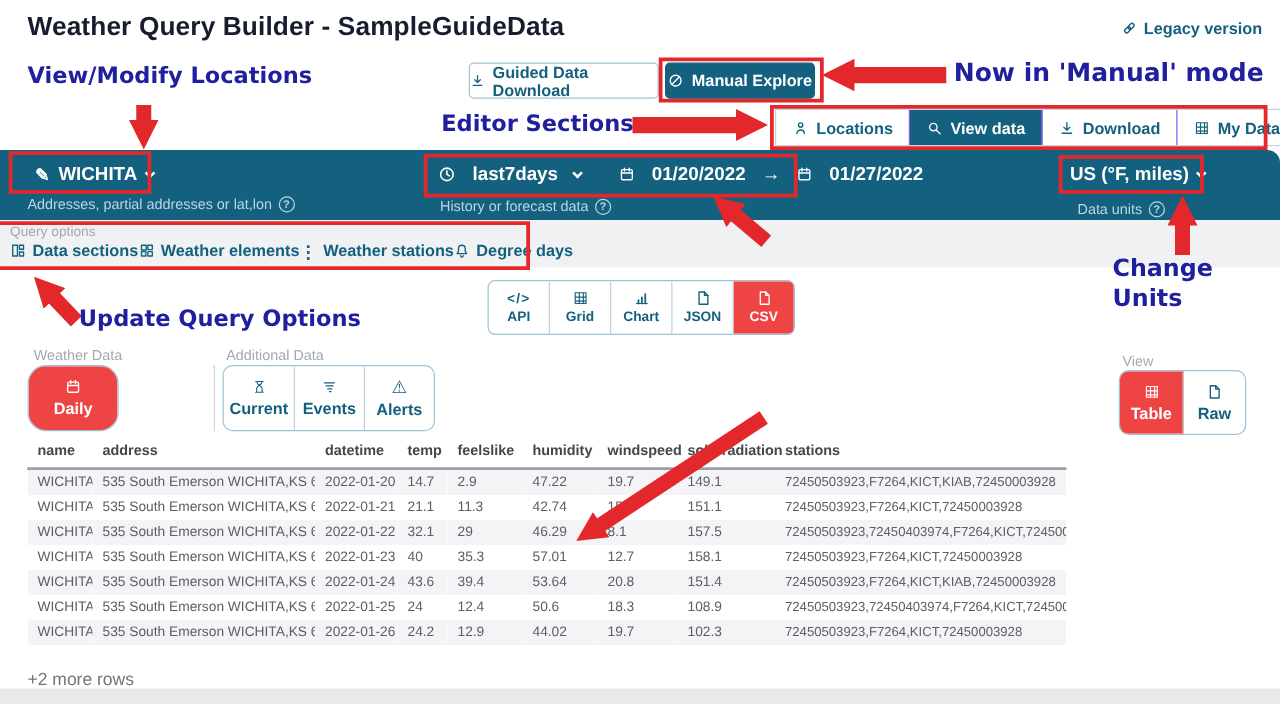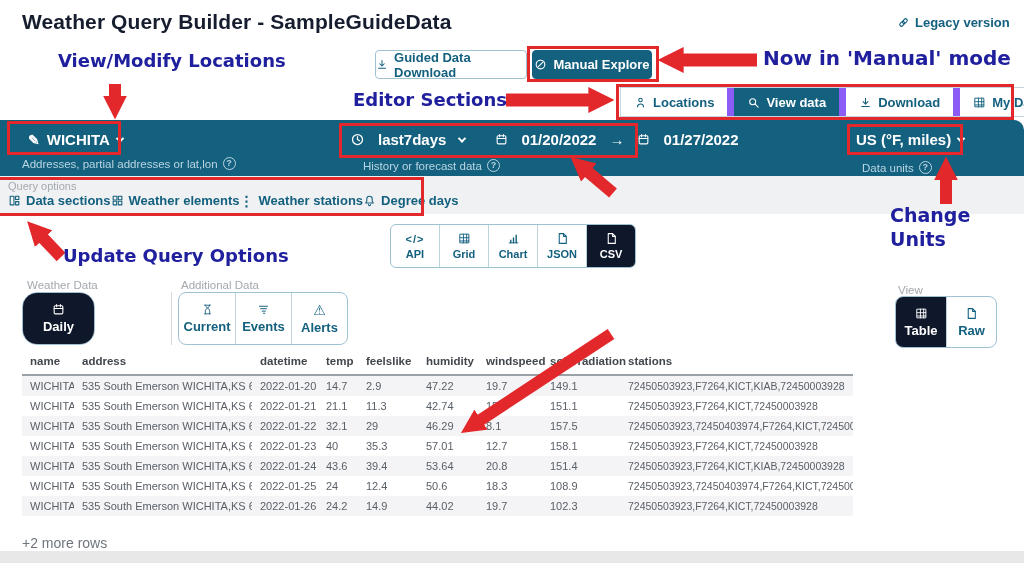--- a/index.html
+++ b/index.html
@@ -12,60 +12,60 @@
   .ic.sm { width:13px; height:13px; }
   .chev { display:inline-block; width:6px; height:6px; border-right:2px solid currentColor; border-bottom:2px solid currentColor; transform:rotate(45deg) translate(-1px,-1px); }
   .help { display:inline-flex; width:13px; height:13px; border:1px solid currentColor; border-radius:50%; align-items:center; justify-content:center; font-size:9px; font-weight:700; line-height:1; }
 
   
   .page-title { left:22px; top:10px; font-size:21px; font-weight:800; color:#161d2e; letter-spacing:.1px; }
   .legacy { left:897px; top:15px; display:flex; align-items:center; gap:5px; color:#14607f; font-weight:700; font-size:13px; cursor:pointer; }
 
   
   .ann { position:absolute; color:#20209f; font-weight:800; font-family:"DejaVu Sans", sans-serif; z-index:45; }
-  .ann-viewmod { left:22px; top:50px; font-size:18px;margin-left:36px; }
+  .ann-viewmod { left:22px; top:50px; font-size:18px; }
   .ann-manual { left:763px; top:46px; font-size:20px; }
   .ann-editor { left:353px; top:89px; font-size:18px; }
   .ann-units { left:890px; top:203px; font-size:19px; width:90px; line-height:24px; }
   .ann-update { left:63px; top:245px; font-size:18px; }
   .ann-preview { left:535px; top:303px; font-size:18px; }
 
   .redrect { position:absolute; border:3px solid #e3282b; z-index:40; pointer-events:none; }
   #overlay { position:absolute; left:0; top:0; z-index:44; pointer-events:none; }
 
   
   .btn-guided { left:375px; top:50px; height:29px; width:152px; display:flex; align-items:center; justify-content:center; gap:6px;
     background:#fff; border:1px solid #9fc2d3; border-radius:4px; color:#14607f; font-weight:700; font-size:13px; cursor:pointer; }
   .btn-manual { left:532px; top:50px; height:29px; width:120px; display:flex; align-items:center; justify-content:center; gap:6px;
     background:#14607f; border:1px solid #14607f; border-radius:4px; color:#fff; font-weight:700; font-size:13px; cursor:pointer; }
 
   
   .tabs { left:620px; top:87px; display:flex; height:30px; border:1px solid #c6d5dd; background:#fff; z-index:30; }
-  .tab { display:flex; align-items:center; gap:6px; padding:0 13px; font-weight:700; font-size:13px; color:#14607f; border-right:7px solid #8b5cf6; cursor:pointer; white-space:nowrap; }
+  .tab { display:flex; align-items:center; gap:6px; padding:0 13px; font-weight:700; font-size:13px; color:#14607f; border-right:1px solid #8b5cf6; cursor:pointer; white-space:nowrap; }
   .tab:last-child { border-right:none; }
   .tab.active { background:#14607f; color:#fff; }
 
   
   .band { left:0; top:120px; width:1024px; height:56px; background:#14607f; border-radius:0 10px 0 0; }
   .band .main { position:absolute; display:flex; align-items:center; gap:7px; color:#fff; font-weight:700; font-size:15px; cursor:pointer; white-space:nowrap; }
   .band .hint { position:absolute; display:flex; align-items:center; gap:5px; color:#b9d6e2; font-size:11.5px; font-weight:400; }
   .glyph-pencil { font-size:14px; line-height:1; }
 
   
   .qstrip { left:0; top:176px; width:1024px; height:38px; background:#f0f1f3; }
   .qo-label { position:absolute; left:8px; top:4px; font-size:11px; color:#a3a9ae; }
   .qo-items { position:absolute; left:8px; top:17px; display:flex; gap:0; }
   .qo-item { display:flex; align-items:center; gap:5px; color:#14607f; font-weight:700; font-size:13px; cursor:pointer; }
   .glyph-dots { font-size:14px; font-weight:700; line-height:1; }
 
   
   .grp { position:absolute; display:flex; border:1px solid #9fc2d3; border-radius:8px; overflow:hidden; background:#fff; z-index:5; }
   .cell { display:flex; flex-direction:column; align-items:center; justify-content:center; gap:3px; color:#14607f; font-weight:700; font-size:12px; border-right:1px solid #bcd3de; cursor:pointer; }
   .cell:last-child { border-right:none; }
-  .cell.active { background:#0f172a; color:#fff; }
+  .cell.active { background:#ef4444; color:#fff; }
   .glyph-code { font-size:11px; font-weight:700; letter-spacing:1px; }
   .glyph-warn { font-size:14px; line-height:1; font-family:"DejaVu Sans", sans-serif; }
   .sec-label { position:absolute; font-size:11.5px; color:#a3a9ae; }
   .vdiv { position:absolute; left:171px; top:292px; width:1px; height:53px; background:#d4d7da; }
 
   
   .dtable { position:absolute; left:22px; top:351px; border-collapse:collapse; table-layout:fixed; width:831px; font-size:11px; color:#5a6068; }
   .dtable th { text-align:left; font-size:11.5px; font-weight:700; color:#42474d; padding:4px 4px 7px 8px; border-bottom:2px solid #9aa0a8; }
   .dtable td { padding:4px 4px 4px 8px; height:14px; white-space:nowrap; overflow:hidden; }
   .dtable tbody tr:nth-child(odd) { background:#f4f4f6; }
@@ -218,21 +218,21 @@
       <svg class="ic sm">
           <use href="#i-calendar"></use>
         </svg>
       <span>01/20/2022</span>
       <span>→</span>
       <svg class="ic sm">
           <use href="#i-calendar"></use>
         </svg>
       <span>01/27/2022</span>
     </div>
-    <div class="hint" style="left:352px; top:39px;margin-left:11px;">
+    <div class="hint" style="left:352px; top:39px;">
       <span>History or forecast data</span>
       <span class="help">?</span>
     </div>
 
     <div class="main" style="left:856px; top:11px;">
       <span>US (°F, miles)</span>
       <span class="chev"></span>
     </div>
     <div class="hint" style="left:862px; top:41px;">
       <span>Data units</span>
@@ -436,21 +436,21 @@
           <td>50.6</td>
           <td>18.3</td>
           <td>108.9</td>
           <td class="stations">72450503923,72450403974,F7264,KICT,72450003928</td>
       </tr>
       <tr>
         <td>WICHITA</td>
           <td>535 South Emerson WICHITA,KS 67209</td>
           <td>2022-01-26</td>
           <td>24.2</td>
-          <td>14.9</td>
+          <td>12.9</td>
           <td>44.02</td>
           <td>19.7</td>
           <td>102.3</td>
           <td class="stations">72450503923,F7264,KICT,72450003928</td>
       </tr>
     </tbody>
   </table>
   <div class="abs more-rows">+2 more rows</div>
 
   <div class="redrect" style="left:527px; top:46px; width:132px; height:36px;"></div>

